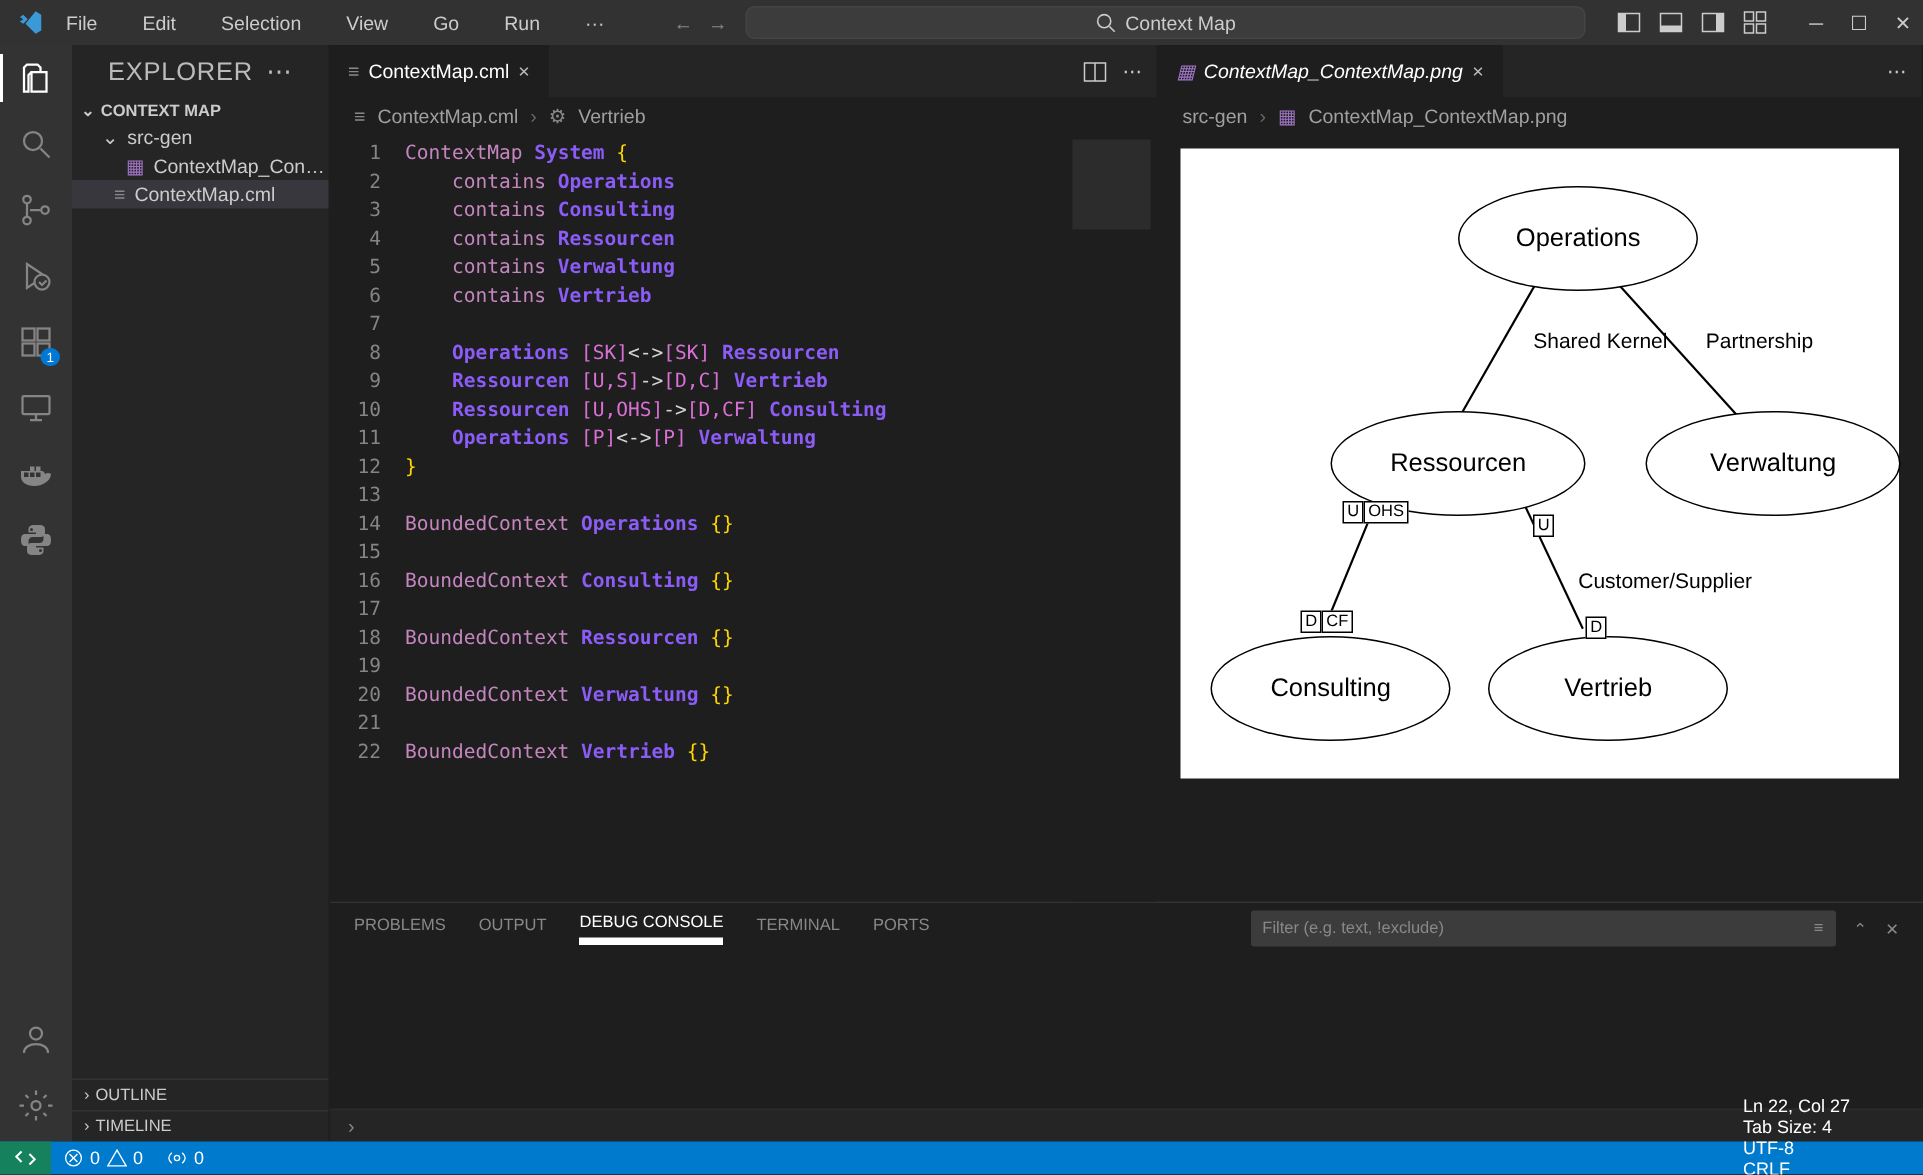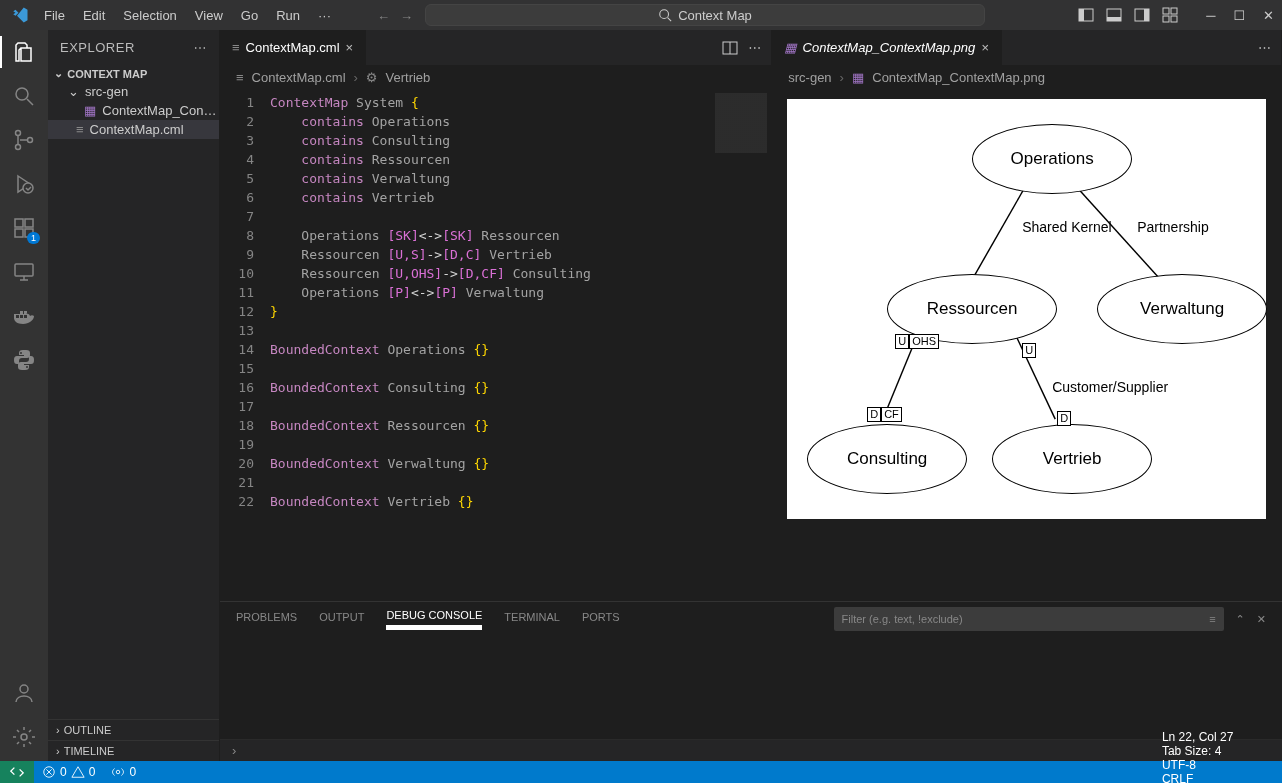--- a/index.html
+++ b/index.html
@@ -15,21 +15,21 @@
   flex-direction: column;
 }
 .title-bar {
   height: 30px;
   background: #323233;
   display: flex;
   align-items: center;
   padding: 0 8px;
 }
 .title-bar .vscode-logo { width: 24px; height: 24px; display:flex; align-items:center; justify-content:center; margin-right:4px; }
-.menu-items { display: flex; gap: 2px; }
+.menu-items { display: flex; gap: 14px; }
 .menu-items span { padding: 4px 8px; color: #cccccc; cursor: pointer; border-radius:3px; }
 .title-nav { display:flex; gap:10px; margin-left: 38px; color:#888; }
 .title-search {
   flex:1; margin: 0 12px;
   background:#3c3c3c; border:1px solid #444; border-radius:6px;
   height:22px; display:flex; align-items:center; justify-content:center;
   color:#ccc; max-width: 560px;
 }
 .title-right { display:flex; gap:12px; align-items:center; color:#ccc; margin-left:auto;}
 .title-right .win-controls { display:flex; gap: 18px; margin-left: 16px;}
@@ -44,21 +44,21 @@
 .activity-bar .ab-icon { width:28px; height:28px; display:flex; align-items:center; justify-content:center; color:#858585; cursor:pointer; position:relative;}
 .activity-bar .ab-icon.active { color:#fff; }
 .activity-bar .ab-icon.active::before { content:""; position:absolute; left:-10px; top:-2px; width:2px; height:32px; background:#fff; }
 .activity-bar .ab-bottom { margin-top:auto; margin-bottom:10px; display:flex; flex-direction:column; gap:16px; align-items:center;}
 .ab-badge { position:absolute; bottom:-2px; right:-2px; background:#0078d4; color:#fff; border-radius:8px; font-size:9px; padding:0 4px; line-height:12px;}
 
 .sidebar {
   width: 172px; background:#252526; display:flex; flex-direction:column;
   border-right:1px solid #1e1e1e;
 }
-.sidebar-header { height:35px; display:flex; align-items:center; justify-content:space-between; padding:0 12px; font-size:13px; letter-spacing:0.5px; color:#bbb;}
+.sidebar-header { height:35px; display:flex; align-items:center; justify-content:space-between; padding:0 24px; font-size:17px; letter-spacing:0.5px; color:#bbb;}
 .sidebar-section { font-size:11px; font-weight:bold; color:#ccc; padding:2px 6px; display:flex; align-items:center; gap:4px;}
 .tree-item { display:flex; align-items:center; gap:6px; padding:2px 0 2px 20px; cursor:pointer; }
 .tree-item.indent1 { padding-left: 36px; }
 .tree-item.indent2 { padding-left: 28px; }
 .tree-item.selected { background:#37373d; }
 .tree-item .fname { white-space:nowrap; overflow:hidden; text-overflow:ellipsis; max-width:130px;}
 .sidebar-bottom { margin-top:auto; }
 .outline-row { border-top:1px solid #333; padding:4px 8px; font-size:11px; display:flex; align-items:center; gap:4px; cursor:pointer;}
 
 .editor-area { flex:1; display:flex; flex-direction:column; min-width:0;}
@@ -76,21 +76,21 @@
 .tab .close { opacity:0.7; }
 .tab-bar .tab-actions { margin-left:auto; display:flex; align-items:center; gap:10px; padding:0 10px; color:#ccc;}
 
 .breadcrumb { height:24px; display:flex; align-items:center; gap:8px; padding:0 16px; color:#a0a0a0; background:#1e1e1e; font-size:13px;}
 .breadcrumb .bc-sep { color:#666; }
 
 .code-container { flex:1; display:flex; background:#1e1e1e; position:relative; min-height:0; overflow:hidden;}
 .gutter { width:50px; text-align:right; padding-right:16px; color:#858585; font-family:Consolas,monospace; font-size:13px; line-height:19px; padding-top:4px;}
 .code { flex:1; font-family:Consolas,monospace; font-size:13px; line-height:19px; white-space:pre; padding-top:4px; color:#d4d4d4;}
 .kw { color:#c586c0; }
-.ident { color:#a3a3a3; }
+.ident { color:#8b5cf6;font-weight:bold; }
 .brace { color:#ffd700; }
 .bracket { color:#da70d6;margin-top:17px; }
 .arrow { color:#d4d4d4; }
 .minimap { width:56px; background:#1e1e1e; padding:4px 4px 0 0;}
 .minimap-content { opacity:0.25; font-size:2px; line-height:3px; background:linear-gradient(#555,#555); height:60px; }
 
 .image-pane { flex:1; background:#1e1e1e; display:flex; align-items:flex-start; justify-content:center; padding:10px 10px;}
 .diagram { background:#fff; width:98%; height:420px; position:relative; font-family:Arial,sans-serif; color:#000;}
 .ellipse-node { position:absolute; border:1.5px solid #000; border-radius:50%; display:flex; align-items:center; justify-content:center; font-size:17px; background:#fff;}
 .edge-label { position:absolute; font-size:14px; color:#000;}

